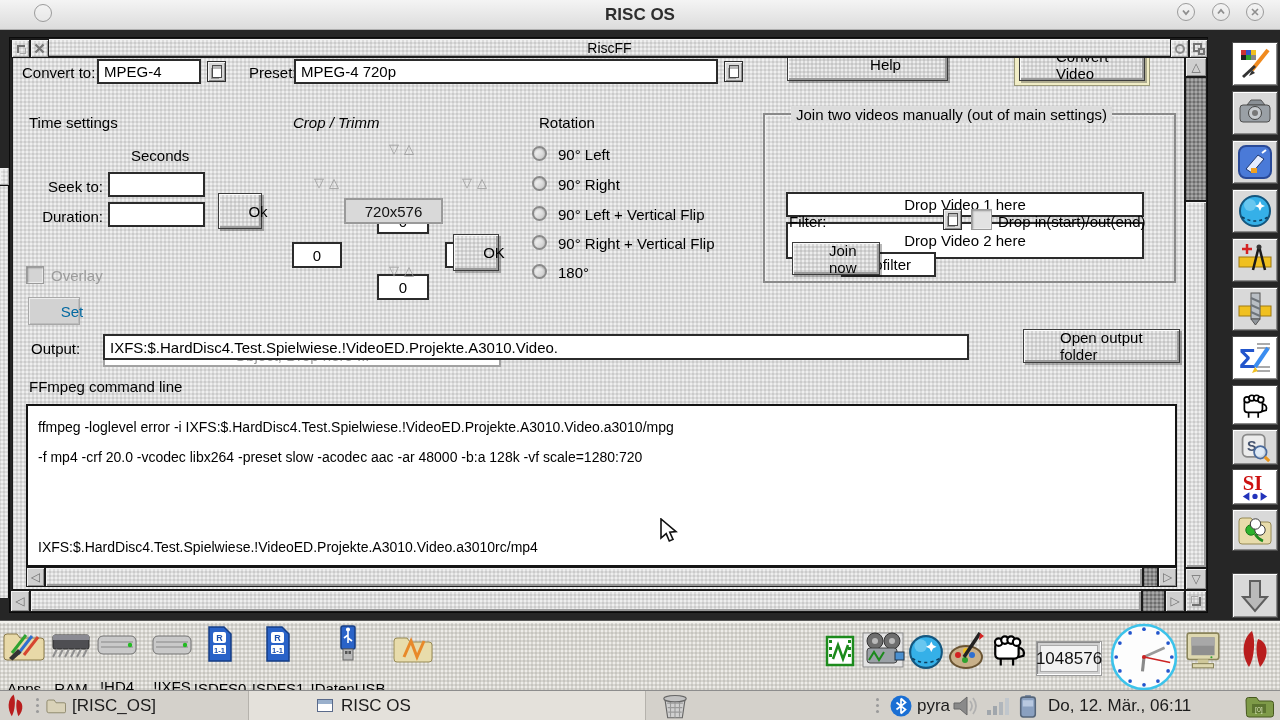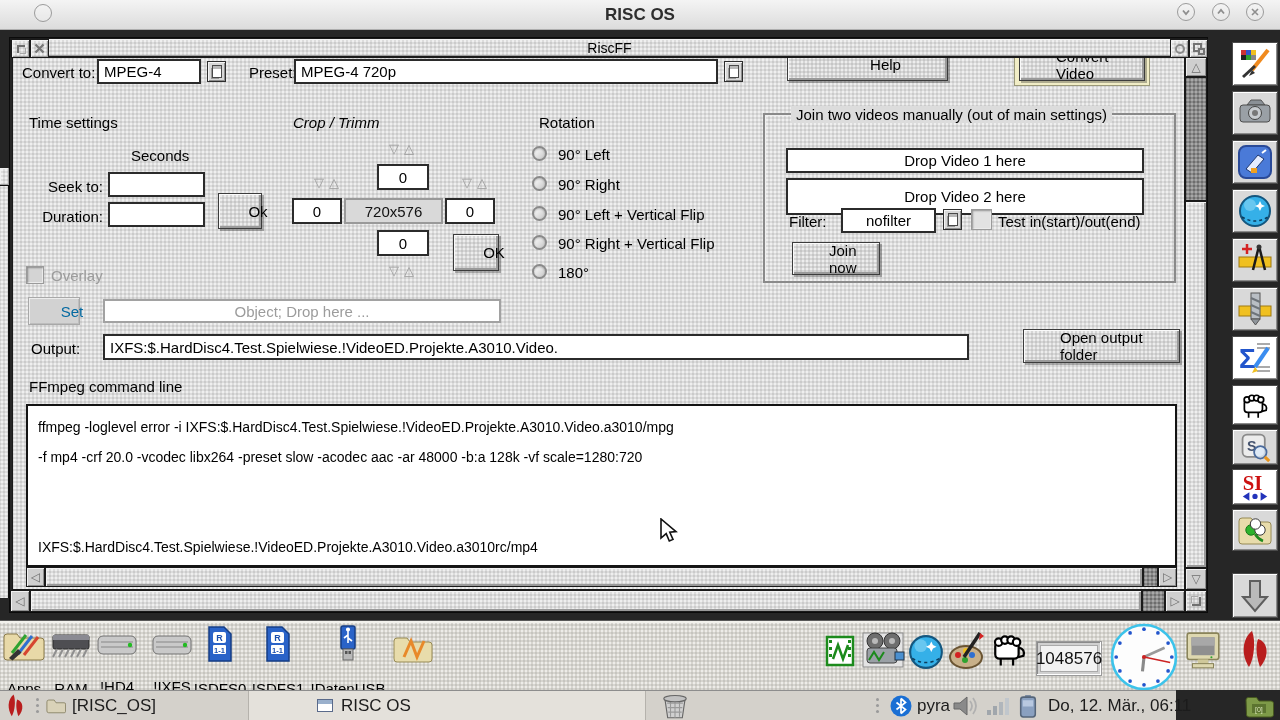--- a/index.html
+++ b/index.html
@@ -53,21 +53,21 @@
     display:flex; align-items:center; justify-content:center; }
   .cornerg { width:9px; height:9px; border-right:2px solid #6f6f6f; border-bottom:2px solid #6f6f6f;
     box-shadow:-2px -2px 0 -1px #a8a8a8; }
 
   
   .lbl { position:absolute; font-size:15px; line-height:16px; color:#000; white-space:nowrap; }
   .dim { color:#9c9c9c; }
   .right { text-align:right; }
   .field { position:absolute; background:#fff; border:2px solid #2b2b2b; font-size:15px; color:#000;
     display:flex; align-items:center; padding:0 5px; white-space:nowrap; overflow:hidden; }
-  .fc { justify-content:center; padding:9px; }
+  .fc { justify-content:center; padding:9px;margin-top:44px; }
   .fdis { border-color:#a2a2a2; color:#9c9c9c; }
   .disp { position:absolute; background:#d9d9d9; border:2px solid #9a9a9a; font-size:15px; color:#111;
     display:flex; align-items:center; justify-content:center; }
   .btn { position:absolute; background-color:#d6d6d6; border:1px solid #3c3c3c;
     box-shadow:inset 1px 1px 0 #fafafa, inset -2px -2px 0 #9a9a9a, 2px 2px 0 rgba(0,0,0,.28);
     font-size:15px; color:#000; display:flex; align-items:center; justify-content:center;padding-left:36px; }
   .btn-dis { background:#d2d2d2; border:1px solid #a8a8a8; color:#0369a1;
     box-shadow:inset 1px 1px 0 #ececec, inset -1px -1px 0 #bdbdbd; }
   .cream { position:absolute; background:#f1edc6; border:1px solid #9a9878; }
   .popup { position:absolute; width:19px; height:21px; background:#d8d8d8; border:1px solid #2e2e2e;
@@ -94,21 +94,21 @@
   .iconbar { left:0; top:620px; width:1280px; height:70px; border-top:1px solid #585858;
     box-shadow:inset 0 2px 0 #f2f1ec; background-color:#d7d5cf; }
   .ib-item { position:absolute; display:flex; flex-direction:column; align-items:center; }
   .ib-label { font-size:15px; color:#000; margin-top:17px; white-space:nowrap; }
   .mem { position:absolute; background:#d0d0d0; border:1px solid #9a9a9a;
     box-shadow:inset -1px -1px 0 #fff, inset 1px 1px 0 #8a8a8a; padding:3px; }
   .mem-in { width:100%; height:100%; background:#f2f2f2; border:1px solid #aaa;
     display:flex; align-items:center; justify-content:center; font-size:17px; color:#111; }
 
   
-  .statusbar { left:0; top:690px; width:1176px; height:30px; background:#d4d1cb; border-top:1px solid #8d8d8d; }
+  .statusbar { left:0; top:690px; width:1280px; height:30px; background:#d4d1cb; border-top:1px solid #8d8d8d; }
   .sb-text { position:absolute; font-size:17px; color:#1c1c1c; white-space:nowrap; }
   .dots { position:absolute; width:3px; height:3px; border-radius:50%; background:#9a9a9a;
     box-shadow:0 6px 0 #9a9a9a, 0 12px 0 #9a9a9a; }
   .active-task { position:absolute; left:248px; top:0; width:398px; height:30px; background:#e4e1db;
     border-left:1px solid #b5b2ac; border-right:1px solid #b5b2ac; }
 </style>
 </head>
 <body>
 
 <div class="screen">
@@ -211,21 +211,21 @@
       <div class="group" style="left:750px;top:55px;width:413px;height:170px;">
         <div class="legend" style="left:26px;">Join two videos manually (out of main settings)</div>
         <div class="field fc" style="left:21px;top:33px;width:358px;height:25px;">Drop Video 1 here</div>
         <div class="field fc" style="left:21px;top:63px;width:358px;height:37px;">Drop Video 2 here</div>
         <div class="lbl" style="left:24px;top:99px;">Filter:</div>
         <div class="field fc" style="left:76px;top:93px;width:95px;height:25px;">nofilter</div>
         <div class="popup" style="left:178px;top:94px;">
             <span class="pp-win"></span>
           </div>
         <div class="cbox" style="left:206px;top:94px;width:21px;height:21px;background:#e2e2e2;"></div>
-        <div class="lbl" style="left:233px;top:99px;">Test in(start)/out(end)</div>
+        <div class="lbl" style="left:233px;top:99px;">Drop in(start)/out(end)</div>
         <div class="btn stip" style="left:27px;top:127px;width:88px;height:33px;">Join now</div>
       </div>
 
       <div class="btn btn-dis" style="left:15px;top:239px;width:52px;height:28px;">Set</div>
       <div class="field fc fdis" style="left:90px;top:241px;width:398px;height:24px;">Object; Drop here ...</div>
 
       <div class="lbl" style="left:18px;top:283px;">Output:</div>
       <div class="field" style="left:90px;top:276px;width:866px;height:26px;">IXFS:$.HardDisc4.Test.Spielwiese.!VideoED.Projekte.A3010.Video.</div>
       <div class="btn stip" style="left:1010px;top:271px;width:157px;height:34px;">Open output folder</div>
 

